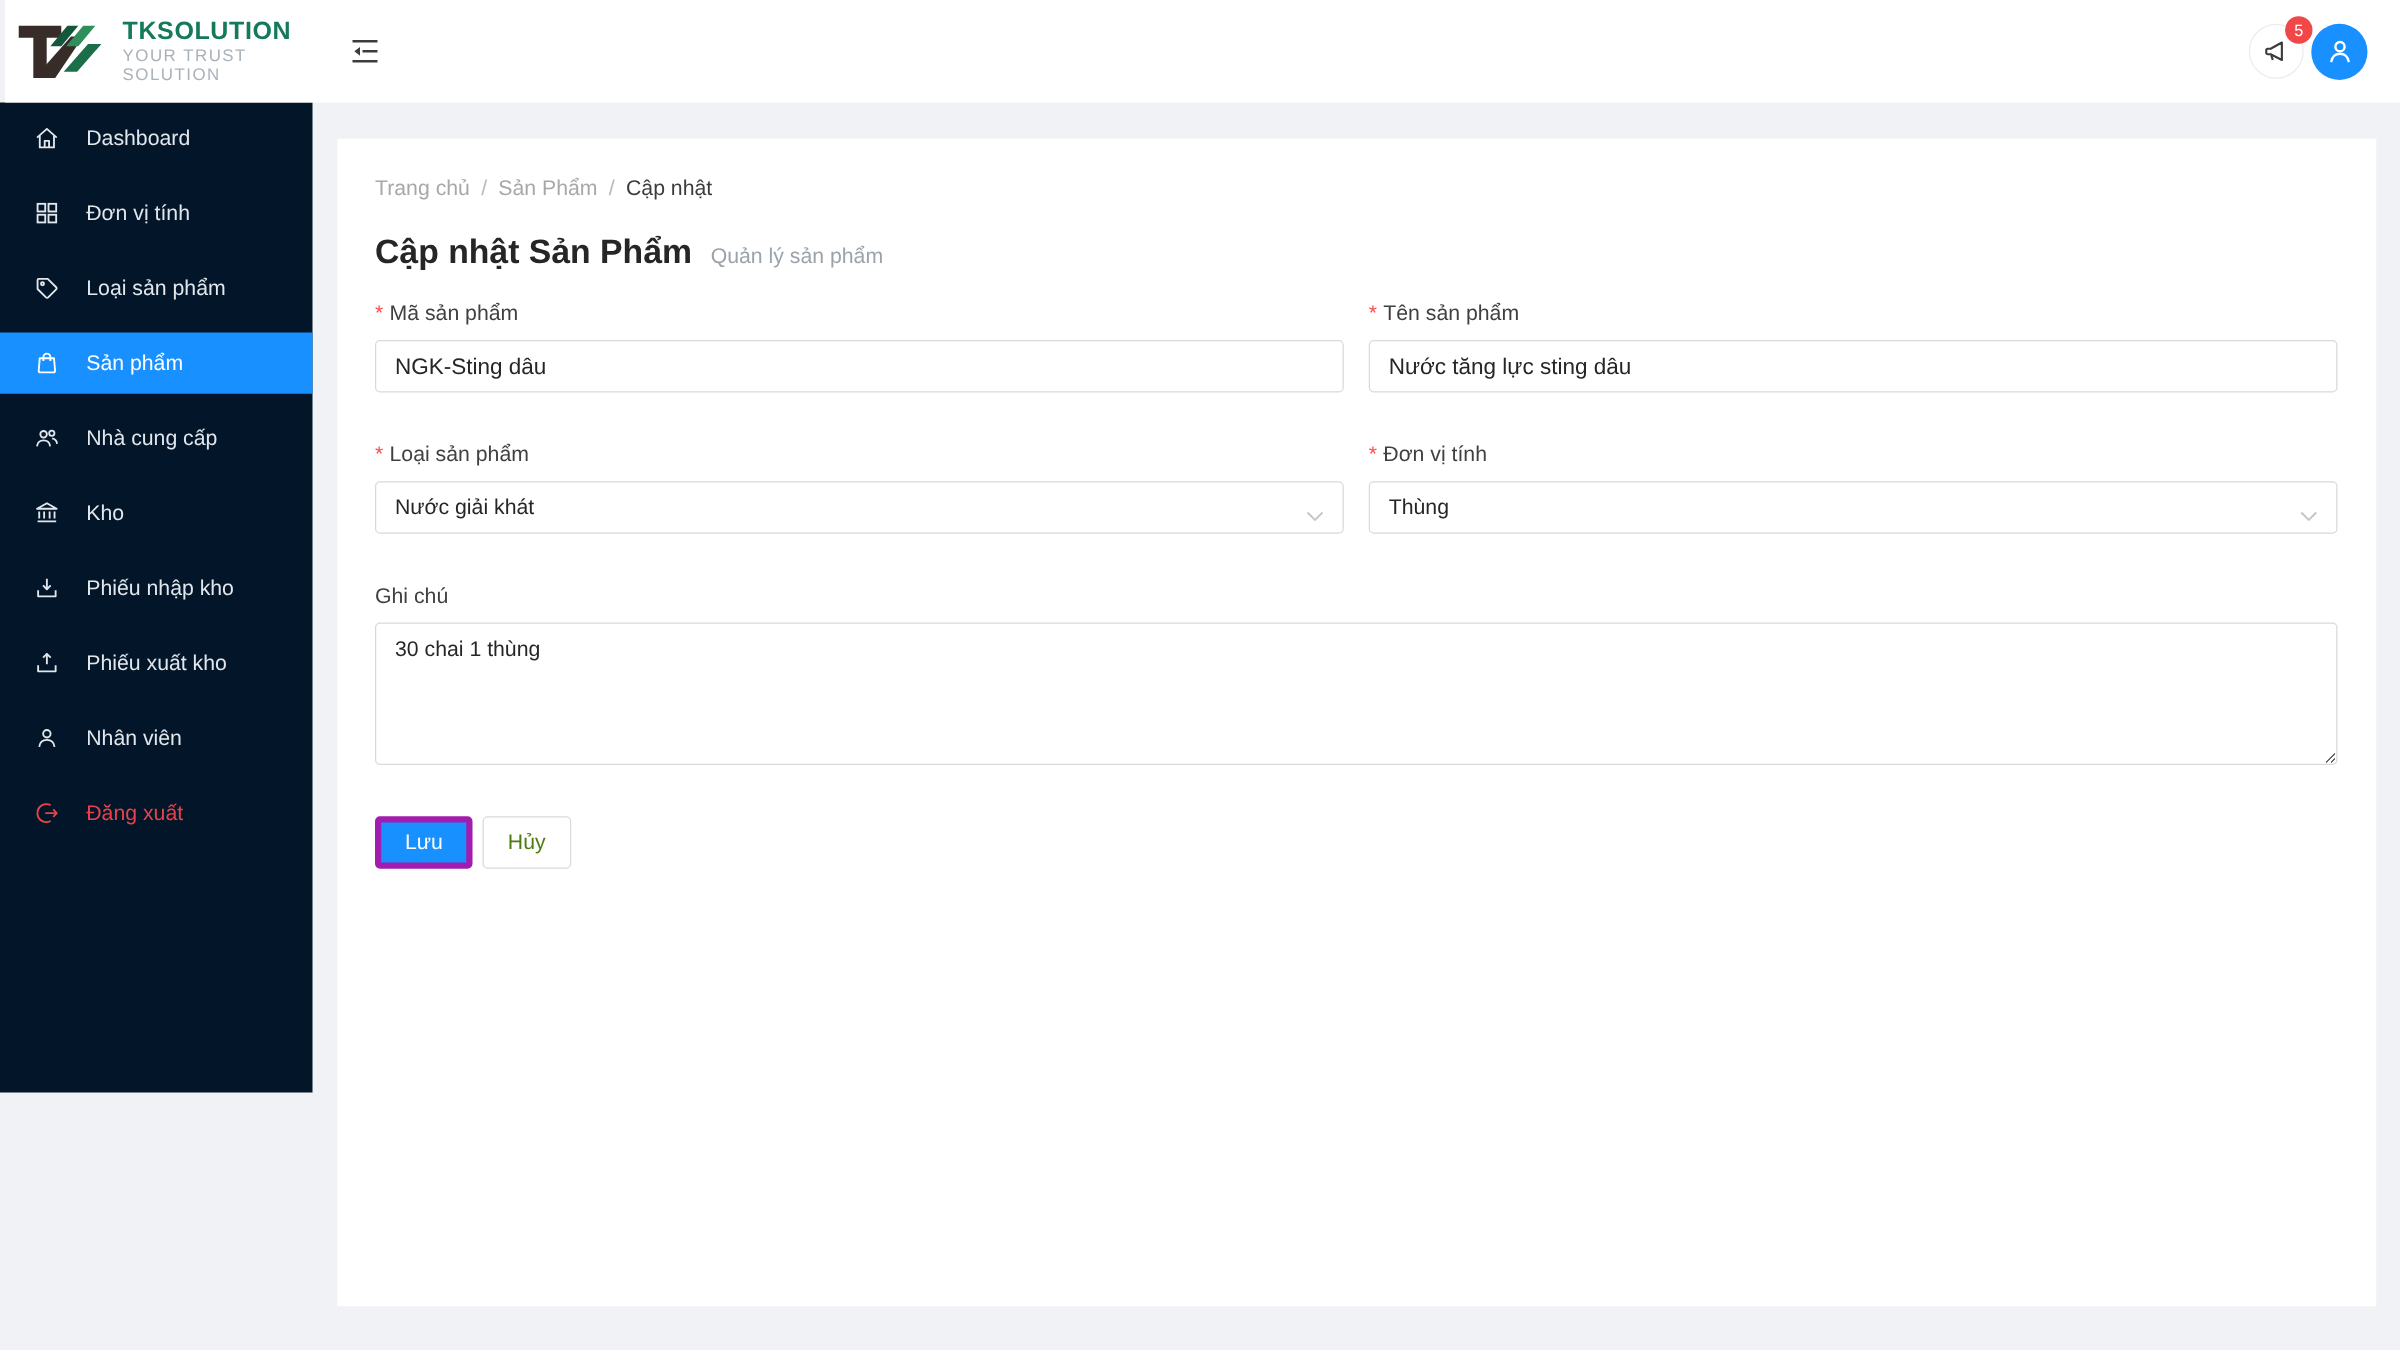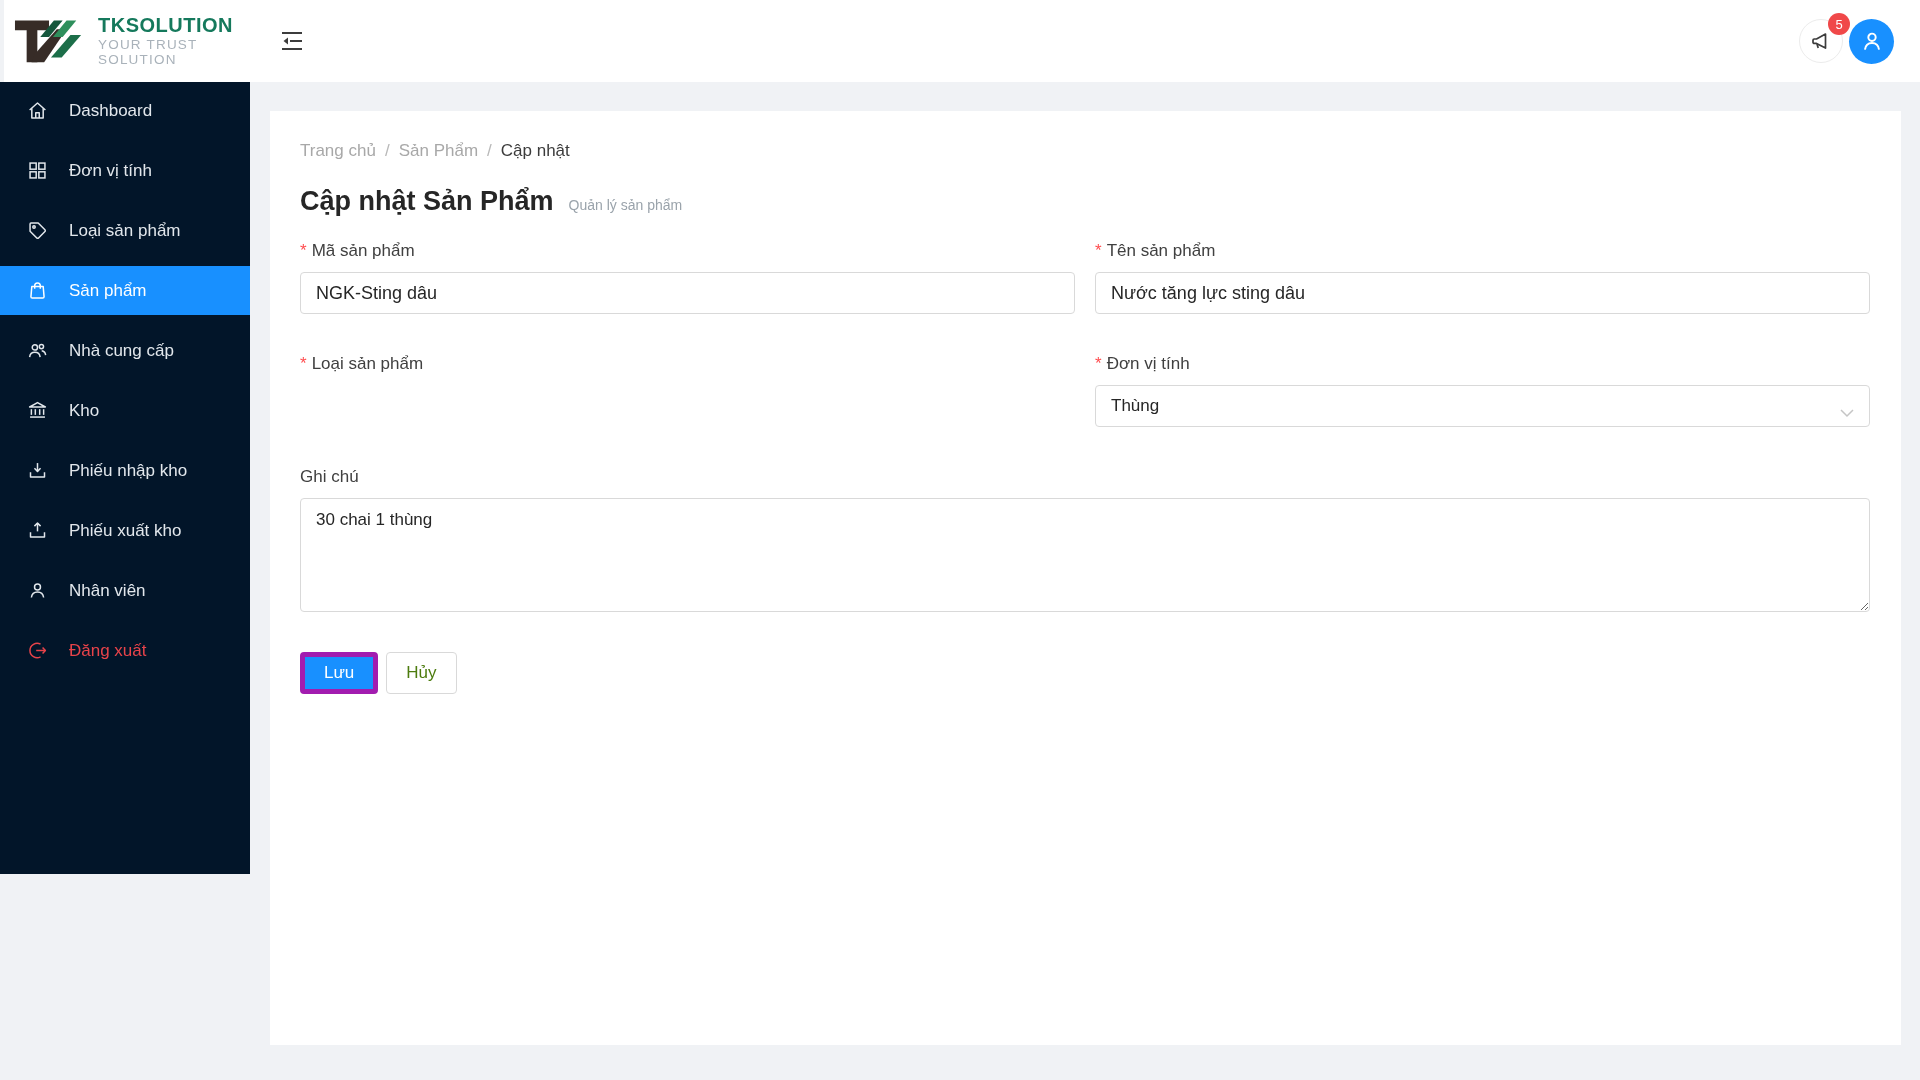--- a/index.html
+++ b/index.html
@@ -34,21 +34,21 @@
   .menu-item.danger { color:#e8434a; }
 
   
   .content-card { position:absolute; left:270px; top:111px; width:1631px; height:934px;
     background:#ffffff; padding:30px 31px 0 30px; }
   .breadcrumb { display:flex; gap:9px; font-size:17px; color:#a8a8a8; align-items:center; }
   .breadcrumb .sep { color:#b9b9b9; }
   .breadcrumb .current { color:#3c3c3c; }
   .title-row { margin-top:25px; display:flex; align-items:baseline; gap:15px; }
   .page-title { font-size:27px; font-weight:bold; color:#262626; }
-  .page-subtitle { font-size:14px; color:#9aa3ab; }
+  .page-subtitle { font-size:17px; color:#9aa3ab; }
 
   .form { margin-top:24px; }
   .form-row { display:flex; gap:20px; margin-bottom:40px; }
   .field { flex:1; }
   .field-label { display:flex; align-items:center; gap:5px; font-size:17px; color:#404040;
     margin-bottom:11px; }
   .req { color:#ff4d4f; font-size:17px; }
   .text-input { width:100%; height:42px; border:1px solid #d9d9d9; border-radius:4px;
     padding:0 15px; font-size:18px; color:#262626; font-family:"Liberation Sans",sans-serif;
     outline:none; background:#fff; }
@@ -240,20 +240,28 @@
         <input class="text-input" type="text" value="Nước tăng lực sting dâu" style="">
       </div>
     </div>
 
     <div class="form-row">
       <div class="field">
         <div class="field-label">
           <span class="req">*</span>
           <span>Loại sản phẩm</span>
         </div>
+        <div class="select-box">
+          <span>Nước giải khát</span>
+          <span class="select-chevron">
+            <svg width="14" height="9" viewBox="0 0 14 9" fill="none" stroke="#c5c5c5" stroke-width="1.5">
+              <path d="M1 1 L7 7 L13 1"></path>
+            </svg>
+          </span>
+        </div>
       </div>
       <div class="field">
         <div class="field-label">
           <span class="req">*</span>
           <span>Đơn vị tính</span>
         </div>
         <div class="select-box">
           <span>Thùng</span>
           <span class="select-chevron">
             <svg width="14" height="9" viewBox="0 0 14 9" fill="none" stroke="#c5c5c5" stroke-width="1.5">

